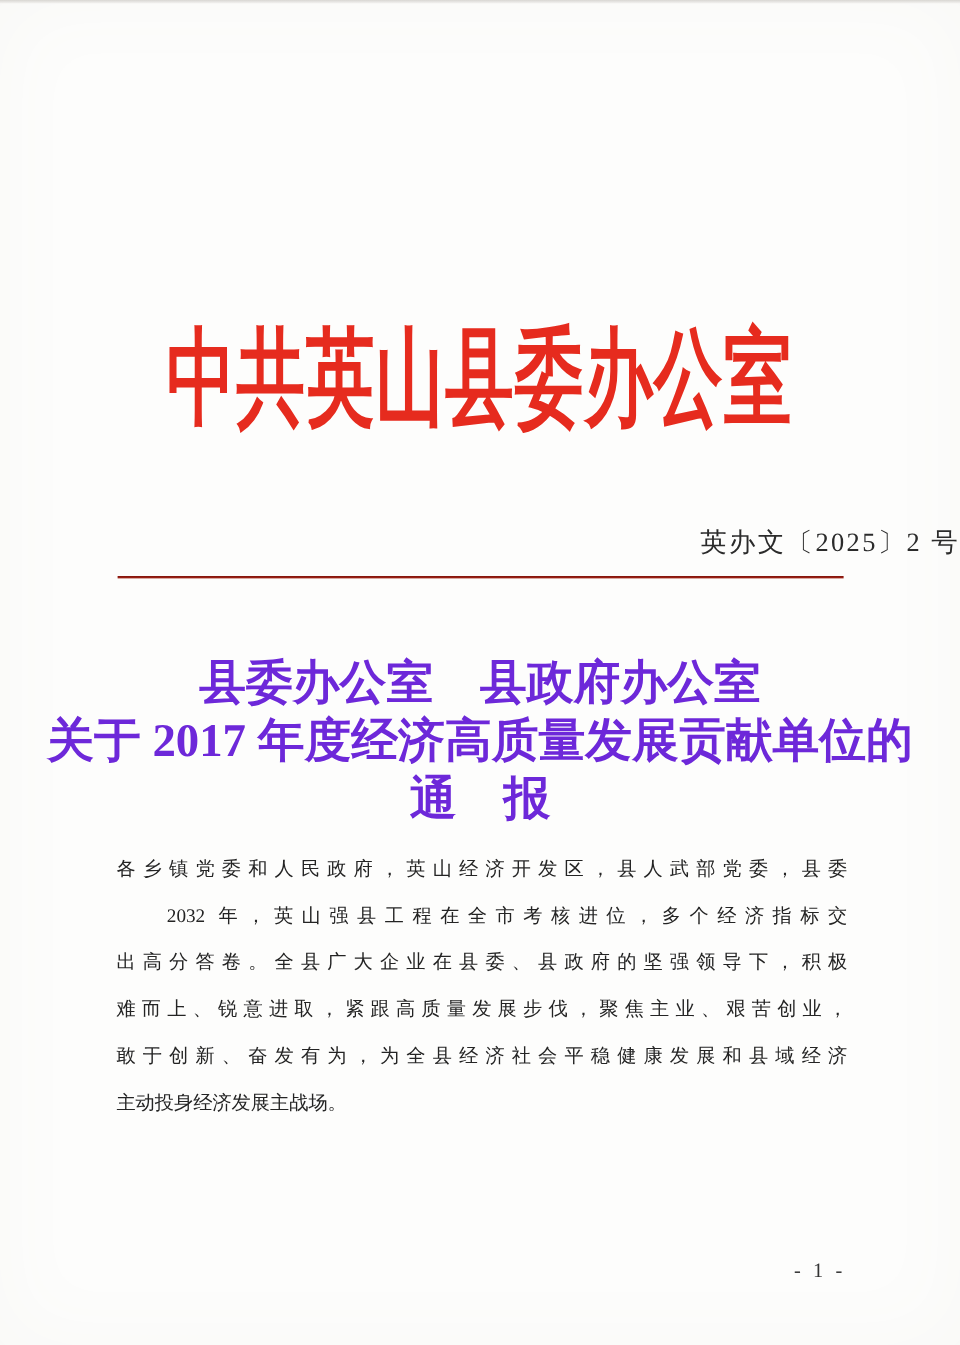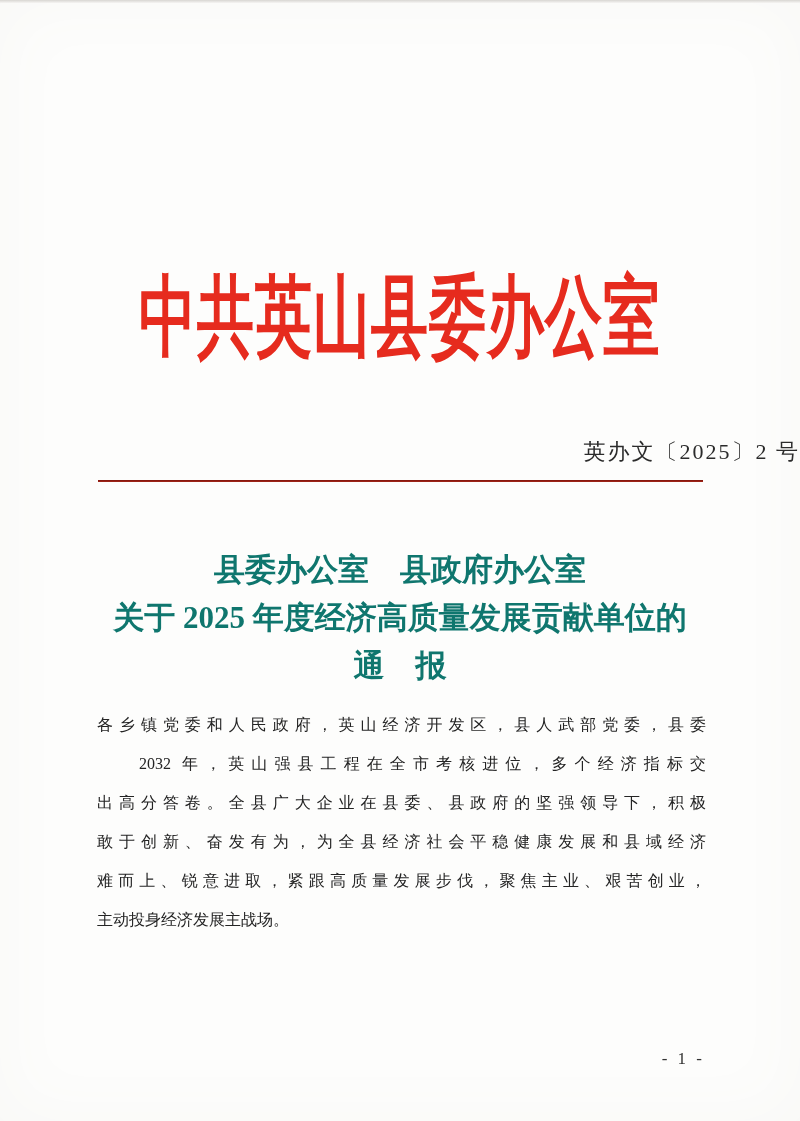--- a/index.html
+++ b/index.html
@@ -60,22 +60,22 @@
     height: 2px;
     background: linear-gradient(to bottom, #7e120a, #a6281a);
   }
   .doc-title {
     position: absolute;
     top: 546px;
     left: 0;
     width: 100%;
     text-align: center;
     font-weight: bold;
-    color: #0f766e;
-    font-size: 31px;
+    color: #6d28d9;
+    font-size: 39px;
     line-height: 48px;
   }
   .body-text {
     position: absolute;
     top: 705px;
     left: 97px;
     width: 609px;
     font-size: 16px;
     line-height: 39px;
     color: #242424;
@@ -103,28 +103,28 @@
   <div class="org-title">
     <span class="org-title-text">中共英山县委办公室</span>
   </div>
 
   <div class="doc-number">英办文〔2025〕2 号</div>
 
   <div class="red-divider"></div>
 
   <div class="doc-title">
     <div class="doc-title-line">县委办公室　县政府办公室</div>
-    <div class="doc-title-line">关于 2025 年度经济高质量发展贡献单位的</div>
+    <div class="doc-title-line">关于 2017 年度经济高质量发展贡献单位的</div>
     <div class="doc-title-line">通　报</div>
   </div>
 
   <div class="body-text">
     <div class="body-line just">各乡镇党委和人民政府，英山经济开发区，县人武部党委，县委</div>
     <div class="body-line just indent">2032 年，英山强县工程在全市考核进位，多个经济指标交</div>
     <div class="body-line just">出高分答卷。全县广大企业在县委、县政府的坚强领导下，积极</div>
+    <div class="body-line just">难而上、锐意进取，紧跟高质量发展步伐，聚焦主业、艰苦创业，</div>
     <div class="body-line just">敢于创新、奋发有为，为全县经济社会平稳健康发展和县域经济</div>
-    <div class="body-line just">难而上、锐意进取，紧跟高质量发展步伐，聚焦主业、艰苦创业，</div>
     <div class="body-line">主动投身经济发展主战场。</div>
   </div>
 
   <div class="page-number">- 1 -</div>
 
 </div>
 
 </body></html>

